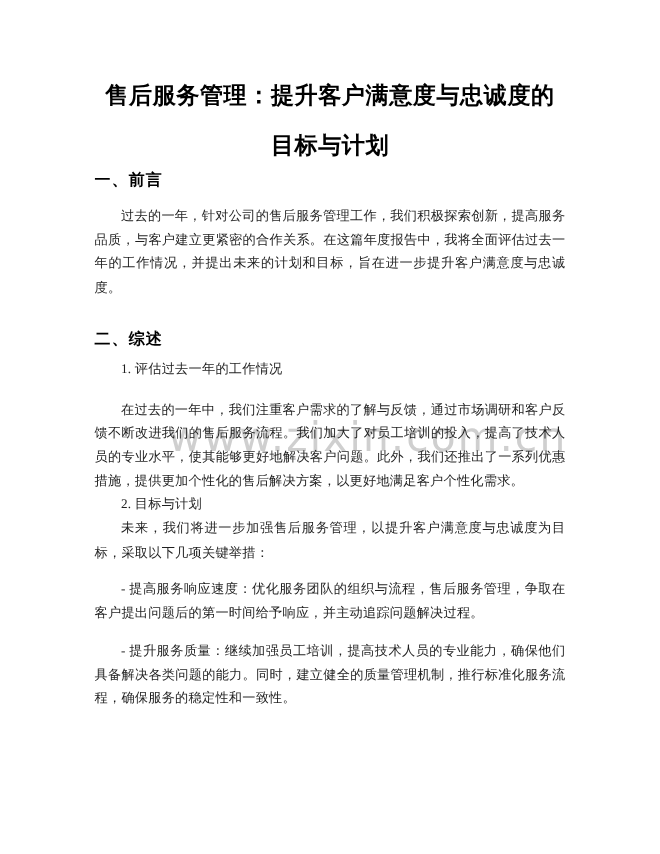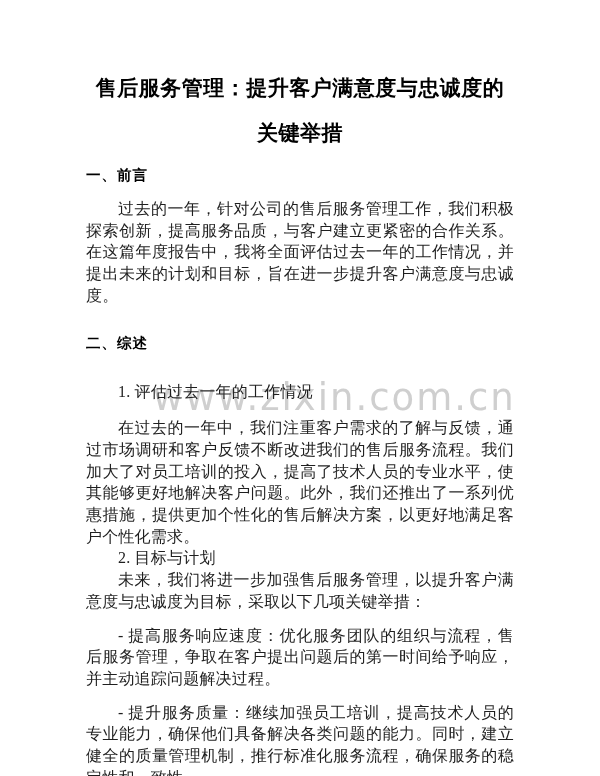--- a/index.html
+++ b/index.html
@@ -48,49 +48,49 @@
     letter-spacing:.5px;
   }
   .heading{
     font-family:"Liberation Sans","DejaVu Sans",sans-serif;
     font-weight:700;
     font-size:14.5px;
     line-height:18px;
     color:var(--title);
     letter-spacing:1px;
   }
-  .h-preface{margin-top:12px;font-family:Liberation Mono, monospace;}
+  .h-preface{}
   .h-overview{margin-top:28px;font-family:Liberation Mono, monospace;}
   .para{
-    font-size:16px;
+    font-size:12px;
     line-height:21.7px;
     text-align:justify;
     text-indent:2em;
     letter-spacing:.2px;
   }
   .p1{margin-top:13px;}
-  .sub1{margin-top:28px;}
+  .sub1{margin-top:6px;}
   .p2{margin-top:15px;}
   .sub2{}
   .p3{}
   .b1{margin-top:12px;}
   .b2{margin-top:12px;}
 </style>
 </head>
 <body>
 
 <div class="page">
 
   <div class="watermark">www.zixin.com.cn</div>
 
   <div class="content">
 
     <div class="doc-title">
       <div>售后服务管理：提升客户满意度与忠诚度的</div>
-      <div>关键举措</div>
+      <div>目标与计划</div>
     </div>
 
     <div class="heading h-preface">一、前言</div>
 
     <div class="para p1">过去的一年，针对公司的售后服务管理工作，我们积极探索创新，提高服务品质，与客户建立更紧密的合作关系。在这篇年度报告中，我将全面评估过去一年的工作情况，并提出未来的计划和目标，旨在进一步提升客户满意度与忠诚度。</div>
 
     <div class="heading h-overview">二、综述</div>
 
     <div class="para sub1">1. 评估过去一年的工作情况</div>
 

